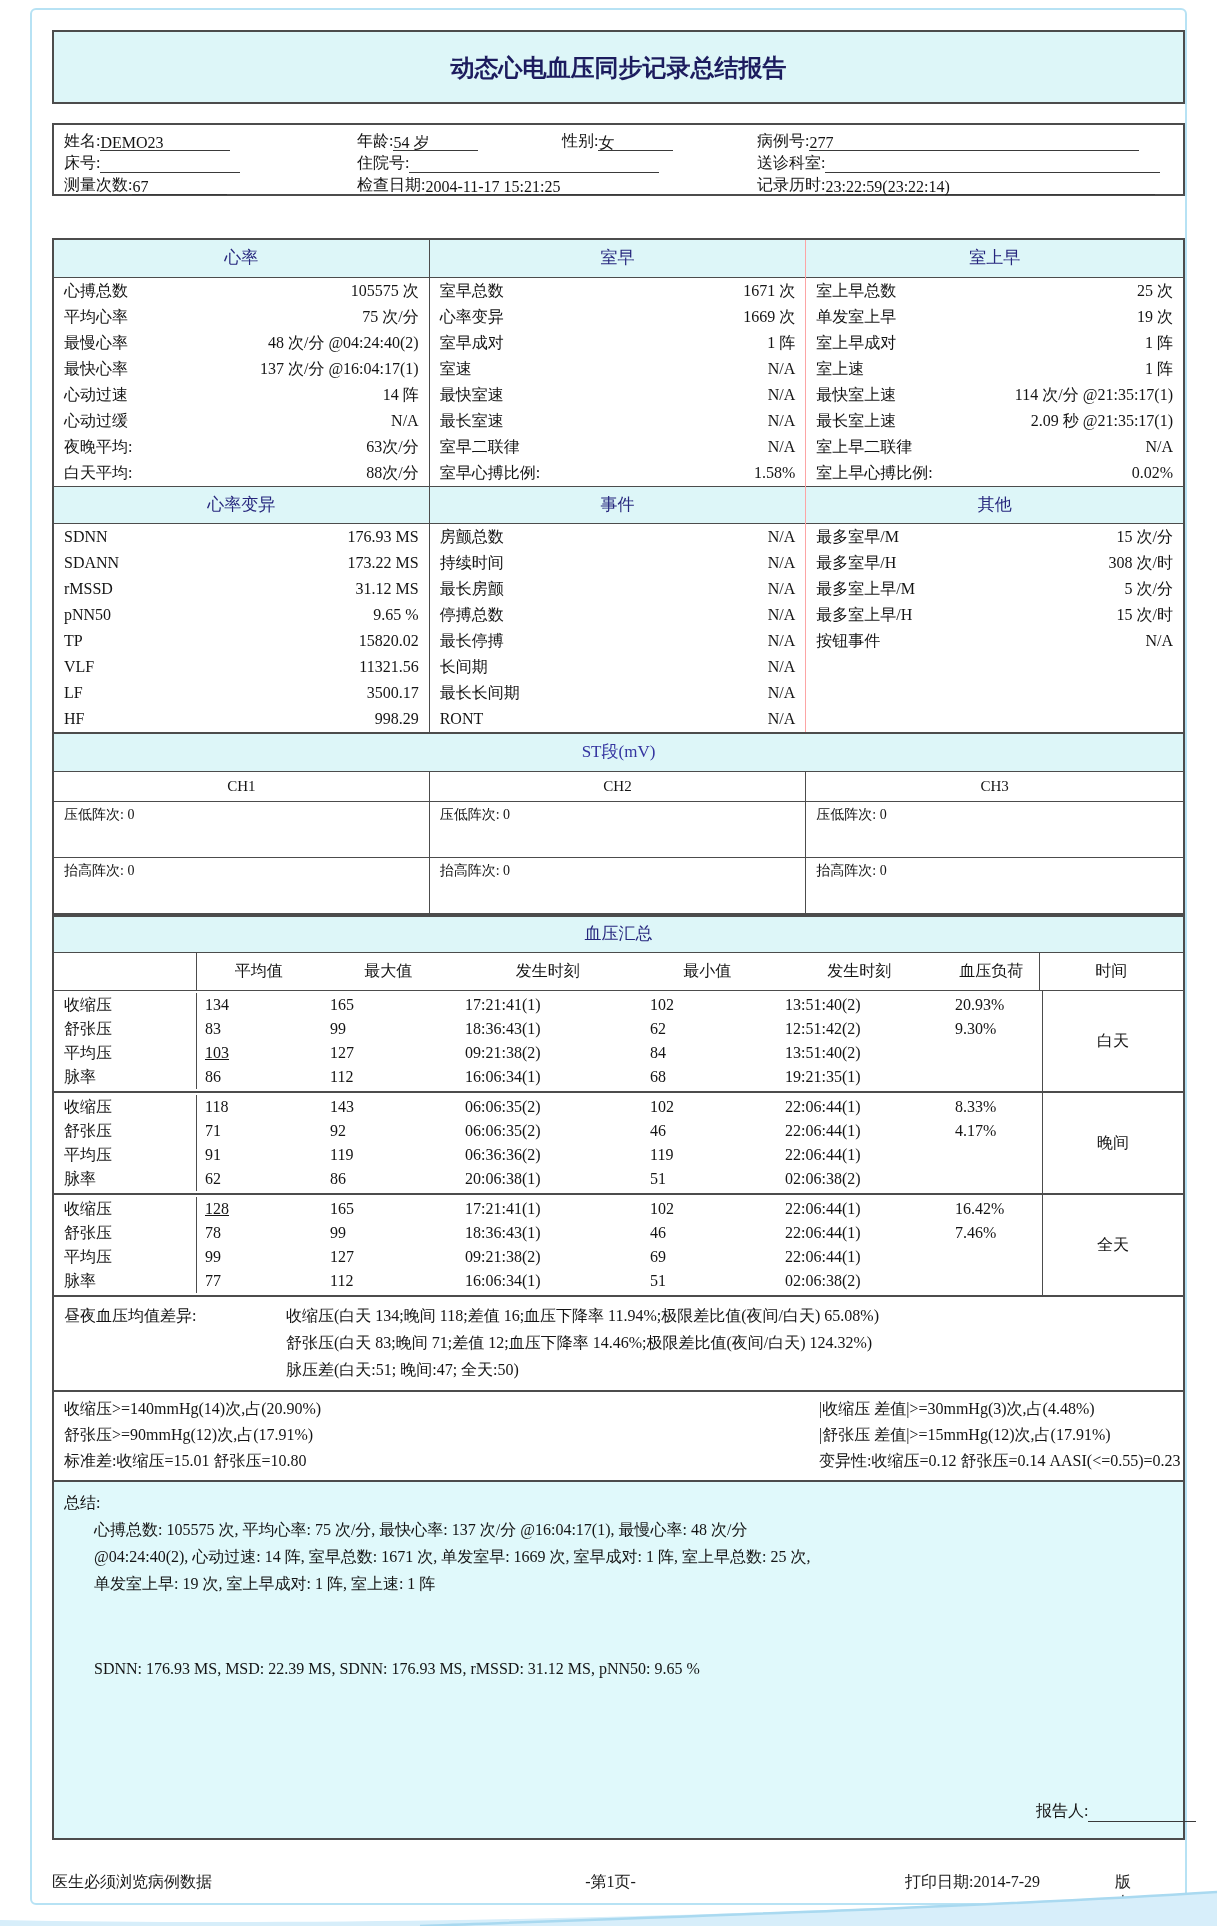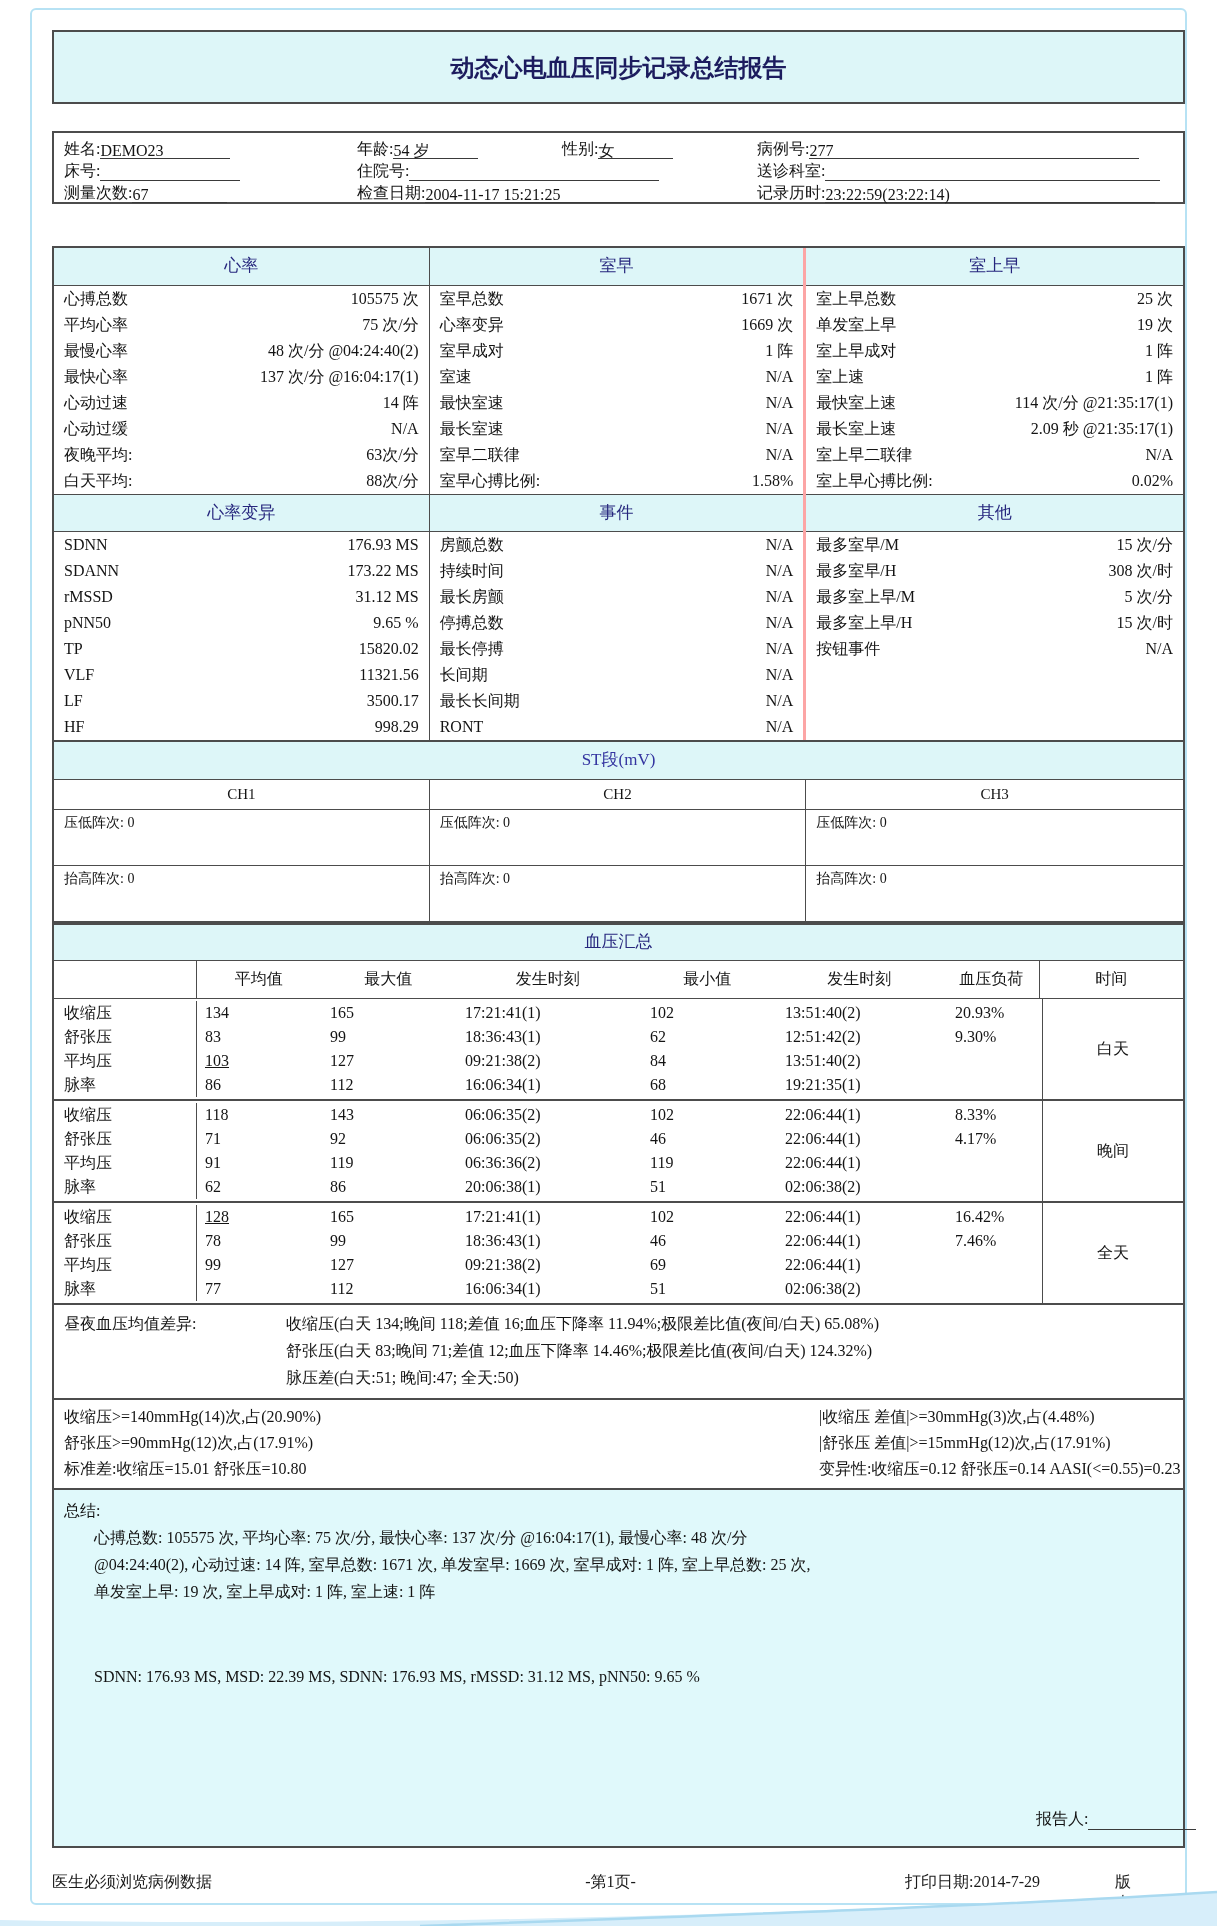--- a/index.html
+++ b/index.html
@@ -6,34 +6,34 @@
   body{margin:0;background:#fff}
   .page{position:relative;width:1217px;height:1926px;background:#fff;overflow:hidden;
         font-family:"Liberation Serif","DejaVu Serif",serif;color:#141414}
   .frame{position:absolute;left:30px;top:8px;width:1157px;height:1897px;
          border:2px solid #b7e2f4;border-radius:6px;background:#fff}
   .block{margin-left:20px;width:1133px;border:2px solid #4c4c4c;background:#fff}
   
   .title-box{margin-top:20px;height:74px;background:#ddf6f8;text-align:center;
              line-height:72px;font-size:24px;font-weight:bold;color:#1c1c5e}
   
-  .patient-box{margin-top:27px;height:73px;padding:6px 5px 0 10px;font-size:16px}
+  .patient-box{margin-top:19px;height:73px;padding:6px 5px 0 10px;font-size:16px}
   .p-row{display:flex;height:22px;line-height:20px;white-space:nowrap}
   .p-cell{white-space:nowrap}
   .pc1{width:293px}.pc2{width:205px}.pc3{width:195px}.pc2w{width:400px}
   .u{display:inline-block;border-bottom:1px solid #3a3a3a;height:18px;vertical-align:bottom;white-space:nowrap}
   .uw130{width:130px}.uw85{width:85px}.uw75{width:75px}.uw330{width:330px}
   .uw140{width:140px}.uw250{width:250px}.uw335{width:335px}
   .uw95{width:95px}.uw225{width:225px}
   
   .stats-box{margin-top:42px}
   .band{display:flex}
   .panel{width:378px}
   .panel.p1{width:377px;border-right:1px solid #4c4c4c}
-  .panel.p2{width:378px;border-right:3px solid #fca5a5}
+  .panel.p2{width:378px;border-right:1px solid #fca5a5}
   .band2 .panel-header{border-top:1px solid #4c4c4c}
   .panel-header{height:38px;line-height:36px;text-align:center;background:#ddf6f8;
                 border-bottom:1px solid #4c4c4c;font-size:17px;color:#26267d}
   .s-row{display:flex;justify-content:space-between;height:26px;line-height:26px;padding:0 10px;font-size:16px}
   .s-value{text-align:right;white-space:nowrap}
   
   .st-box{border-top:none}
   .st-title{height:38px;line-height:36px;text-align:center;background:#ddf6f8;
             font-size:17px;color:#3434a0;border-bottom:1px solid #4c4c4c}
   .st-ch-row{display:flex;height:30px;line-height:28px;text-align:center;border-bottom:1px solid #4c4c4c;font-size:15px}

